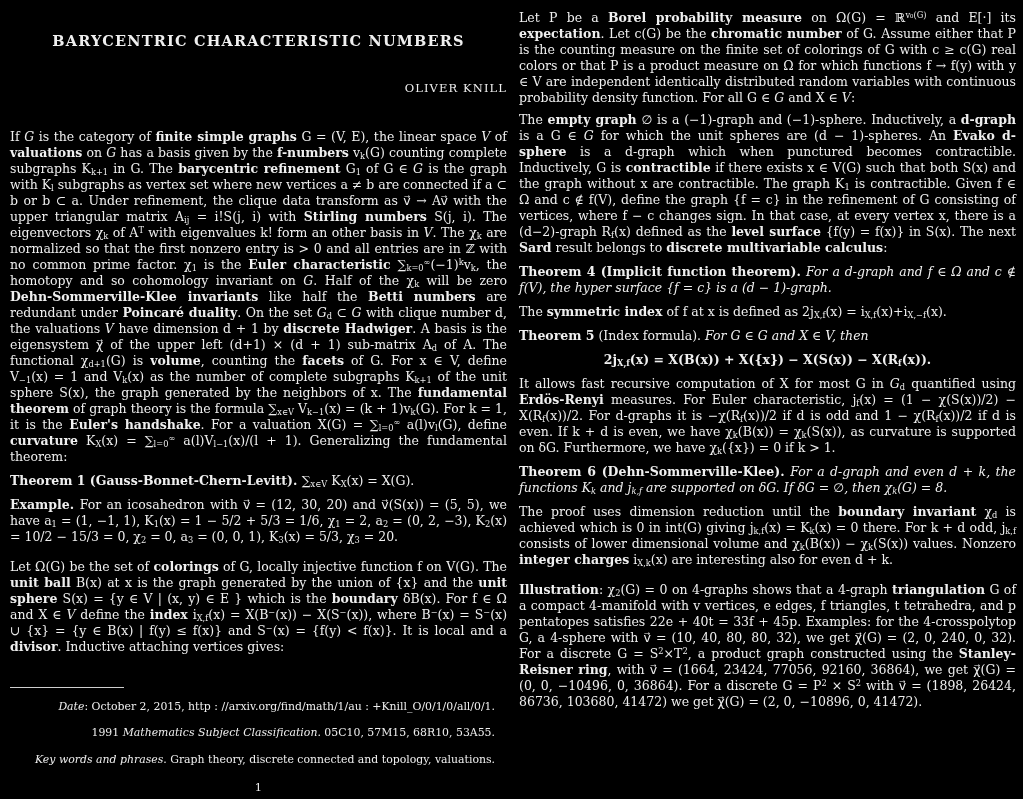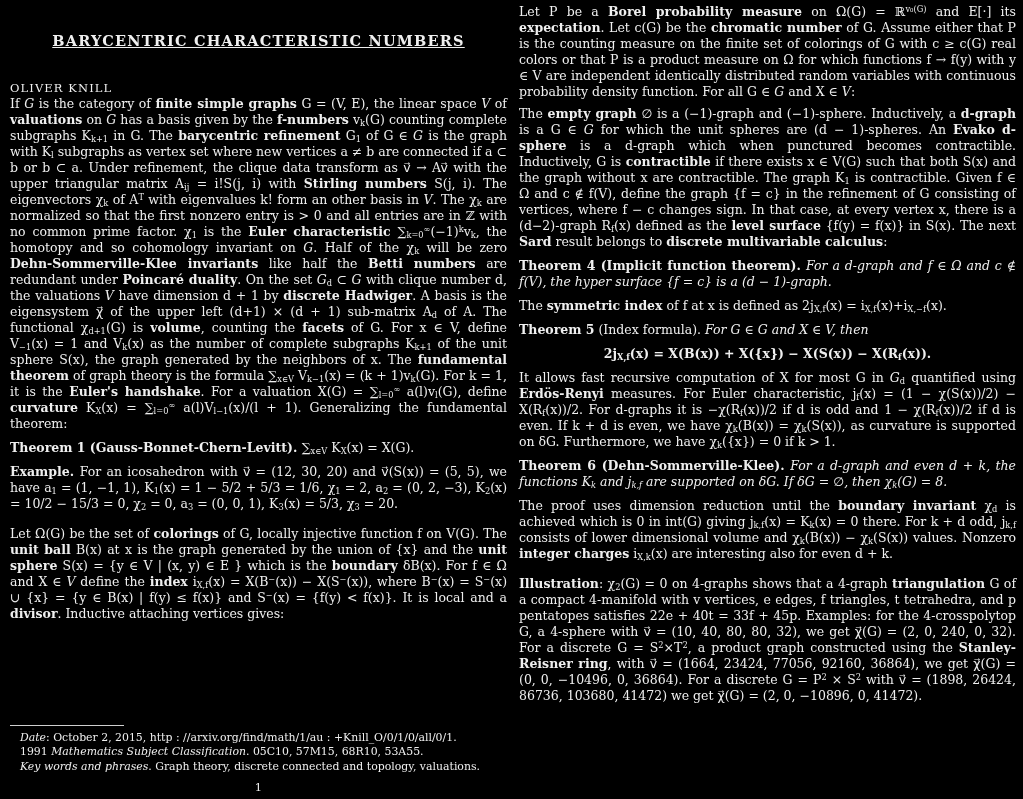--- a/index.html
+++ b/index.html
@@ -5,37 +5,37 @@
   *{box-sizing:border-box}
   html,body{margin:0;padding:0;background:#000}
   body{width:1023px;height:799px;position:relative;overflow:hidden}
   .page{position:absolute;inset:0;background:#000;color:#efefef;
         font-family:"DejaVu Serif","Liberation Serif","DejaVu Sans",serif;
         font-size:12.5px;line-height:16px;}
   .col{position:absolute;top:0;bottom:0;}
   .col-left{left:10px;width:497px;}
   .col-right{left:519px;width:497px;}
   .title{text-align:center;font-weight:bold;font-size:14.5px;line-height:18px;
-         letter-spacing:1.2px;margin:0;padding-top:32px;text-decoration:underline;}
-  .author{text-align:left;font-size:11.5px;letter-spacing:1.1px;margin-top:30px;}
-  .blocks-left{}
-  .blocks-right{padding-top:4px;}
+         letter-spacing:1.2px;margin:0;padding-top:32px;}
+  .author{text-align:right;font-size:11.5px;letter-spacing:1.1px;margin-top:30px;}
+  .blocks-left{margin-top:33px;}
+  .blocks-right{padding-top:10px;}
   .block{text-align:justify;margin:0 0 6px;}
   .block.theorem{margin:8px 0;}
   .block.formula{text-align:center;margin:0 0 8px;font-weight:bold;}
   .block.gap{margin-top:14px;}
   .b{font-weight:bold}
   .i{font-style:italic}
   sub,sup{font-size:66%;line-height:0;}
   sup{vertical-align:0.5em}
   sub{vertical-align:-0.2em}
   .left-footer{position:absolute;left:0;right:0;bottom:4px;}
   .footnote-rule{border:0;border-top:1px solid #cfcfcf;width:114px;margin:0 0 5px 0;}
   .footnotes{font-size:10.9px;line-height:14.5px;}
-  .block.footnote{margin:0;text-align:left;padding-left:10px;}
+  .block.footnote{margin:12px;text-align:right;padding-left:10px;}
   .pageno{text-align:center;font-size:11.5px;margin-top:5px;}
   .department{position:absolute;left:0;right:0;bottom:6px;font-variant:small-caps;
               font-size:12.4px;letter-spacing:0.2px;}
 </style>
 </head>
 <body>
 
 <div class="page">
   <div class="col col-left">
     <div class="title">BARYCENTRIC CHARACTERISTIC NUMBERS</div>

